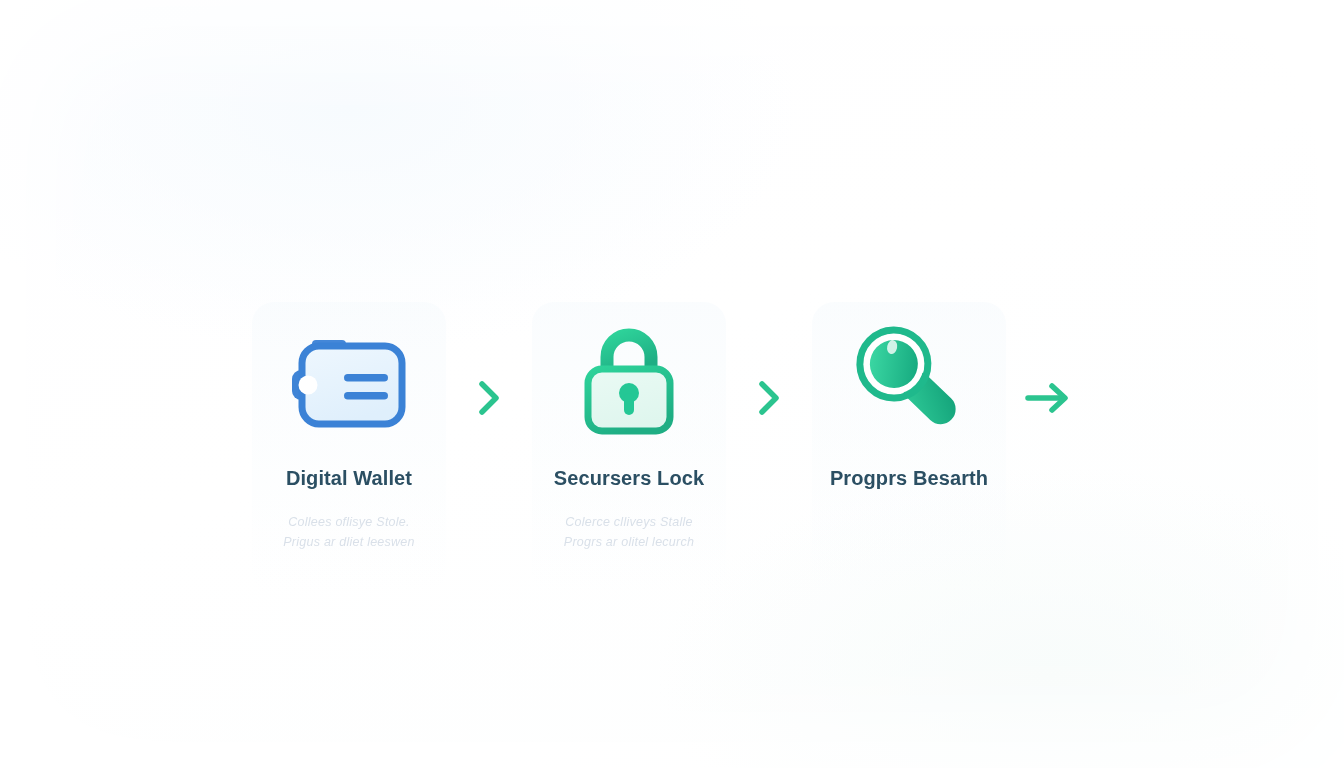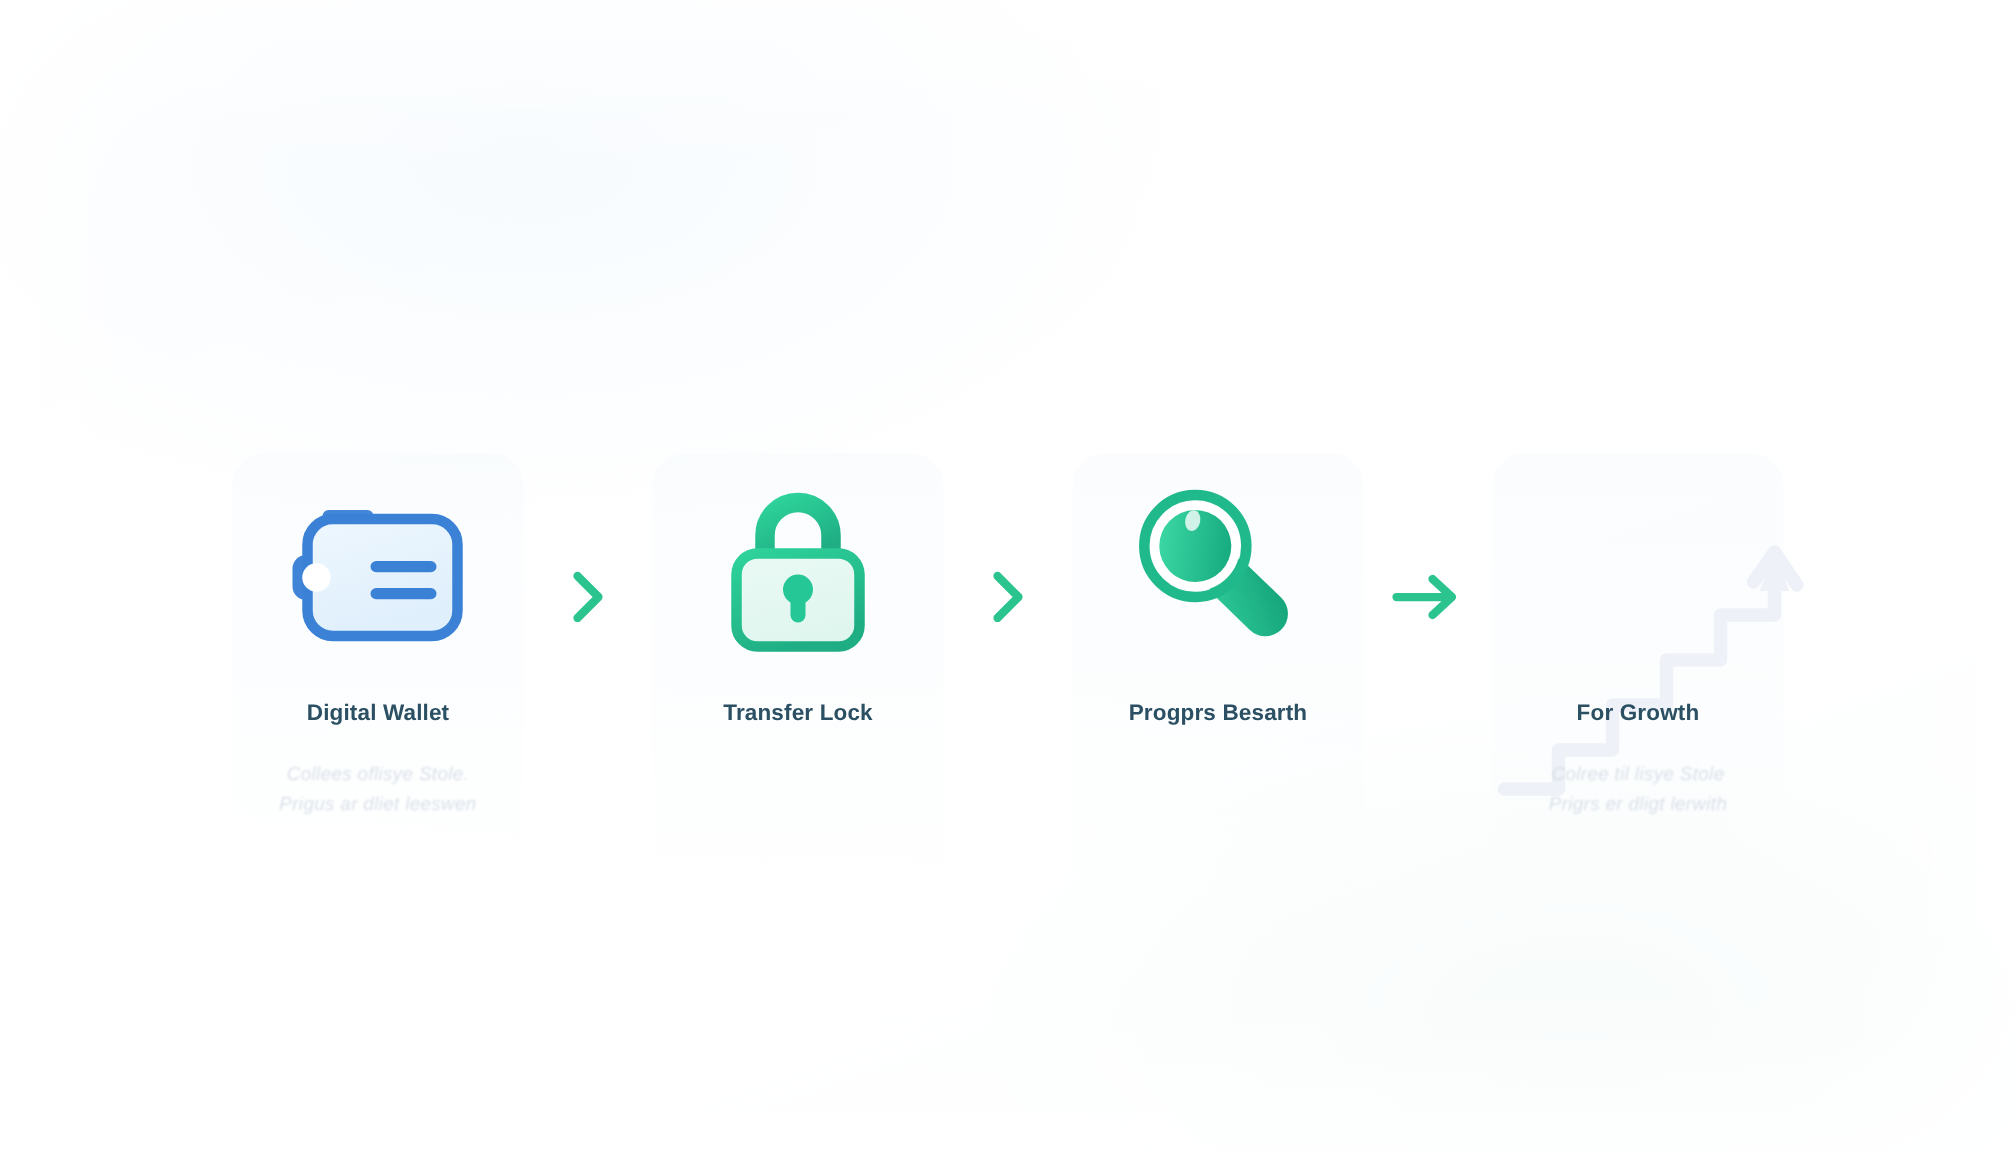--- a/index.html
+++ b/index.html
@@ -79,21 +79,21 @@
     display: flex;
     align-items: center;
     justify-content: center;
   }
   .icon-slot svg { display: block; overflow: visible; }
 
   .step-title {
     position: relative;
     z-index: 1;
     margin-top: 2px;
-    font-size: 15px;
+    font-size: 20px;
     font-weight: 700;
     letter-spacing: 0.1px;
     color: #2b4f63;
   }
 
   .step-sub {
     position: relative;
     z-index: 1;
     margin-top: 22px;
     font-size: 12.5px;
@@ -179,21 +179,25 @@
           </defs>
 
           <path d="M33 44 V30 a22 22 0 0 1 44 0 V44" fill="none" stroke="url(#lockStroke)" stroke-width="13" stroke-linecap="round"></path>
 
           <rect x="14" y="42" width="82" height="62" rx="14" fill="url(#lockFill)" stroke="url(#lockStroke)" stroke-width="7"></rect>
 
           <circle cx="55" cy="66" r="10" fill="#24c795"></circle>
           <rect x="50" y="66" width="10" height="22" rx="5" fill="#24c795"></rect>
         </svg>
       </div>
-      <div class="step-title">Transfer Lock</div>
+      <div class="step-title">Secursers Lock</div>
+      <div class="step-sub">
+        <span>Colerce clliveys Stalle</span>
+        <span>Progrs ar olitel lecurch</span>
+      </div>
     </div>
 
     <div class="connector">
       <svg width="30" height="40" viewBox="0 0 30 40" aria-hidden="true">
         <path d="M8 6 L22 20 L8 34" fill="none" stroke="#2bc48f" stroke-width="5.5" stroke-linecap="round" stroke-linejoin="round"></path>
       </svg>
     </div>
 
     <div class="step">
       <div class="icon-slot">
@@ -226,31 +230,15 @@
       <div class="step-title">Progprs Besarth</div>
     </div>
 
     <div class="connector">
       <svg width="54" height="40" viewBox="0 0 54 40" aria-hidden="true">
         <path d="M6 20 H42" fill="none" stroke="#2bc48f" stroke-width="5.5" stroke-linecap="round"></path>
         <path d="M30 8 L43 20 L30 32" fill="none" stroke="#2bc48f" stroke-width="5.5" stroke-linecap="round" stroke-linejoin="round"></path>
       </svg>
     </div>
 
-    <div class="step">
-      <div class="icon-slot">
-        <svg width="240" height="240" viewBox="0 0 240 240" style="position:absolute; left:-18px; top:14px;" aria-hidden="true">
-
-          <path d="M4 212 L40 212 L40 186 L76 186 L76 156 L112 156
-                   L112 126 L148 126 L148 96 L184 96 L184 58" fill="none" stroke="#eef1f7" stroke-width="9" stroke-linecap="round" stroke-linejoin="round"></path>
-          <path d="M170 74 L184 54 L199 76" fill="none" stroke="#eef1f7" stroke-width="9" stroke-linecap="round" stroke-linejoin="round"></path>
-          <path d="M184 54 L194 80 L174 80 Z" fill="#eef1f7"></path>
-        </svg>
-      </div>
-      <div class="step-title">For Growth</div>
-      <div class="step-sub">
-        <span>Colree til lisye Stole</span>
-        <span>Prigrs er dligt lerwith</span>
-      </div>
-    </div>
 
   </div>
 </div>
 
 </body></html>

